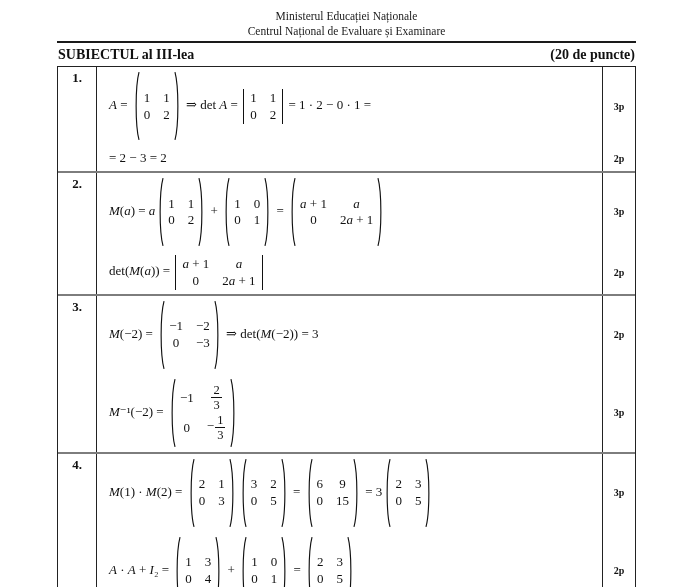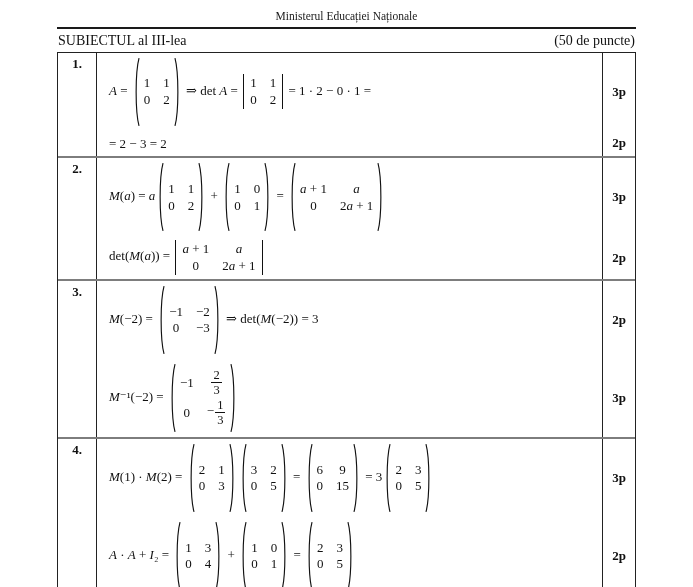--- a/index.html
+++ b/index.html
@@ -6,64 +6,65 @@
   body{
     width:693px;height:587px;overflow:hidden;
     font-family:"Liberation Serif","DejaVu Serif",serif;
     color:#111;
   }
   .page{position:relative;width:693px;height:464px;background:#fff;}
   .doc-header{padding-top:9px;text-align:center;font-size:11.5px;line-height:1.28;color:#1a1a1a;}
   .rule{margin:3px 57px 0 57px;border-top:2.4px solid #1a1a1a;}
   .subject-bar{
     margin:0 57px;display:flex;justify-content:space-between;align-items:baseline;
-    font-weight:normal;font-size:14px;padding:4px 1px 3px 1px;
+    font-weight:bold;font-size:14px;padding:4px 1px 3px 1px;
   }
   .table{margin:0 57px;border:1.5px solid #222;}
   .row{display:flex;border-bottom:2px solid #7d7d7d;}
   .row:last-child{border-bottom:none;}
   .num{
     flex:0 0 39px;box-sizing:border-box;border-right:1.2px solid #222;
     font-weight:bold;font-size:13px;text-align:center;padding-top:3px;
   }
   .rbody{flex:1;display:flex;flex-direction:column;min-width:0;}
   .part{display:flex;flex:1 1 auto;min-height:21px;}
   .pcontent{
     flex:1;min-width:0;padding:3px 8px 3px 12px;
     display:flex;flex-direction:column;justify-content:center;font-size:13px;
   }
   .pline{text-align:justify;line-height:1.5;}
   .ppoints{
     flex:0 0 33px;box-sizing:border-box;border-left:1.2px solid #222;
     display:flex;align-items:center;justify-content:center;
-    font-weight:bold;font-size:13px;
+    font-weight:bold;font-size:10px;
   }
   
   .it{font-style:italic;}
   .mat{display:inline-flex;align-items:center;vertical-align:middle;margin:1px 2px;}
   .mgrid{display:grid;column-gap:13px;row-gap:1px;justify-items:center;align-items:center;
          padding:1px 4px;line-height:1.22;}
   .mat.bar .mgrid{border-left:1.15px solid #111;border-right:1.15px solid #111;padding:1px 6px;}
   svg.fence{width:7px;display:block;align-self:stretch;}
   .frac{display:inline-flex;flex-direction:column;align-items:center;vertical-align:middle;
         line-height:1.12;font-size:12.5px;padding:0 1px;}
   .fden{border-top:1px solid #111;padding:0 2px;}
   .fnum{padding:0 2px;}
 </style>
 </head>
 <body>
 
 <div class="page">
   <div class="doc-header">
     <div>Ministerul Educației Naționale</div>
+    <div>Centrul Național de Evaluare și Examinare</div>
   </div>
   <div class="rule"></div>
   <div class="subject-bar">
     <span>SUBIECTUL al III-lea</span>
-    <span>(50 de puncte)</span>
+    <span>(20 de puncte)</span>
   </div>
   <div class="table" id="table">
       <div class="row">
         <div class="num">1.</div>
         <div class="rbody">
           <div class="part">
             <div class="pcontent">
               <div class="pline"><span class="mtext"><span class="it">A</span> = </span><span class="mat">
                   <svg viewBox="0 0 10 100" preserveAspectRatio="none" class="fence">
                     <path d="M8.6 1.5 C3.1 22 3.1 78 8.6 98.5" fill="none" stroke="#111" stroke-width="1.15" vector-effect="non-scaling-stroke"></path>

